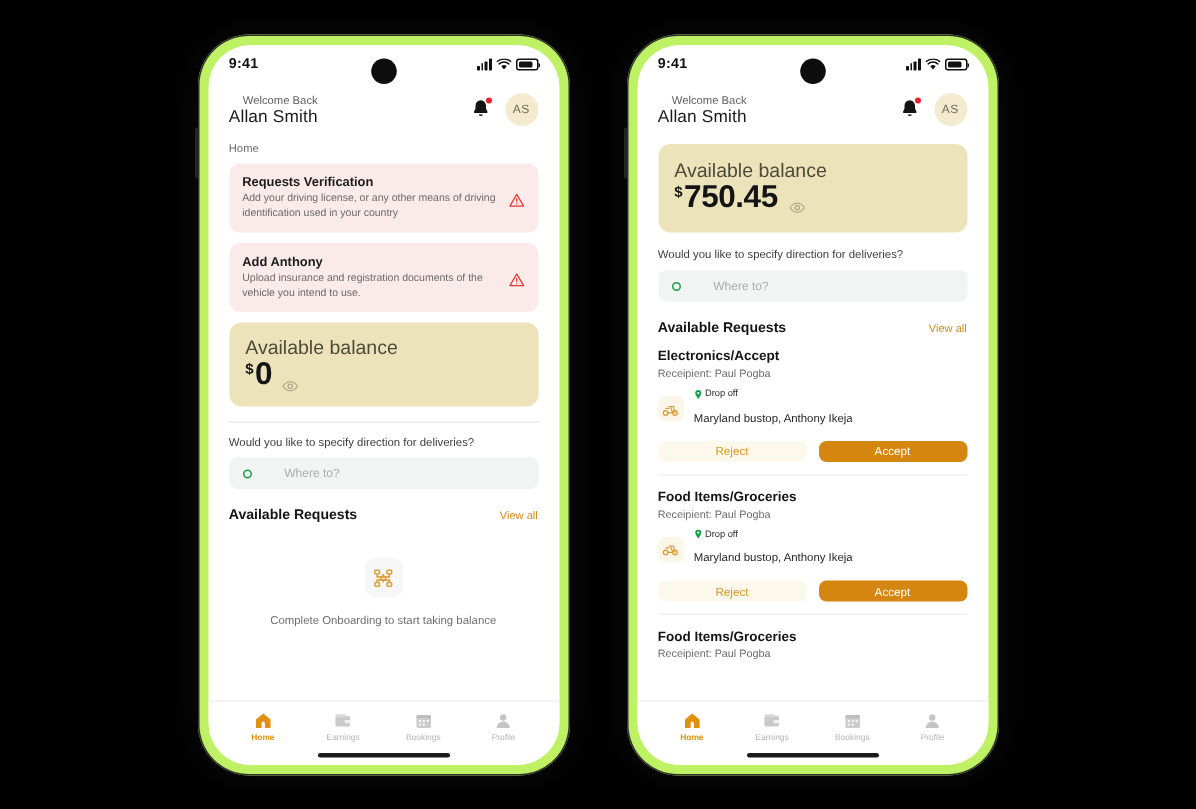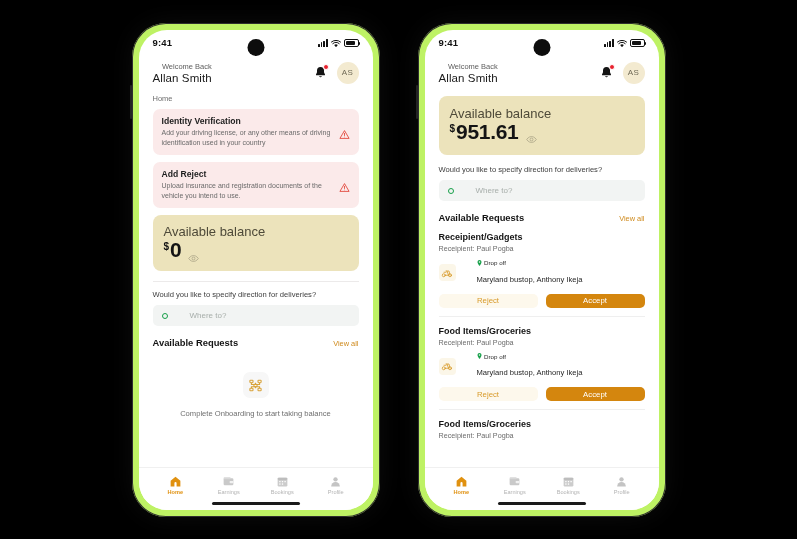--- a/index.html
+++ b/index.html
@@ -176,21 +176,21 @@
     display:flex; align-items:center; justify-content:center;
     margin-bottom: 11px;
   }
   .empty-text { font-size: 7.6px; color: #6f6f6f; }
 
   
   .req-card { padding: 1px 0 8px; border-bottom: 1px solid #efefef; margin-bottom: 8px; }
   .req-card:last-child { border-bottom: none; }
   .rc-title { font-size: 9px; color: #151515; font-weight: bold; margin-bottom: 2px; }
   .rc-recipient { font-size: 7.2px; color: #6b6b6b; margin-bottom: 6px; }
-  .rc-drop { display:flex; align-items:center; gap:21px; margin-bottom: 8px; }
+  .rc-drop { display:flex; align-items:center; gap:7px; margin-bottom: 8px; }
   .rc-ico {
     width: 17px; height: 17px; border-radius: 4px; background: #fbf6e8;
     display:flex; align-items:center; justify-content:center; flex:0 0 auto;
   }
   .rc-drop-label { font-size: 6.2px; color: #2b2b2b; display:flex; align-items:center; gap:2.5px; margin-bottom: 1.5px; }
   .pin { width:5px; height:6px; flex:0 0 auto; }
   .rc-addr { font-size: 7.6px; color: #1f1f1f; }
   .rc-actions { display:flex; gap: 8px; }
   .btn {
     flex: 1 1 0; height: 14px; border-radius: 5px;
@@ -265,35 +265,35 @@
           </div>
           <div class="avatar">AS</div>
         </div>
       </div>
 
       <div class="body">
         <div class="section-label">Home</div>
 
         <div class="todo-card">
           <div>
-            <div class="todo-title">Identity Verification</div>
+            <div class="todo-title">Requests Verification</div>
             <div class="todo-desc">Add your driving license, or any other means of  driving identification used in your country</div>
           </div>
           <span class="warn-icon">
             <svg viewBox="0 0 24 24" width="11" height="11">
                 <path d="M12 3.5 22 20.5H2z" fill="none" stroke="#e03b2f" stroke-width="1.8" stroke-linejoin="round"></path>
                 <path d="M12 9.5v4.6" stroke="#e03b2f" stroke-width="1.8" stroke-linecap="round"></path>
                 <circle cx="12" cy="17.2" r="1" fill="#e03b2f"></circle>
               </svg>
           </span>
         </div>
 
         <div class="todo-card">
           <div>
-            <div class="todo-title">Add Reject</div>
+            <div class="todo-title">Add Anthony</div>
             <div class="todo-desc">Upload insurance and registration documents of the vehicle you intend to use.</div>
           </div>
           <span class="warn-icon">
             <svg viewBox="0 0 24 24" width="11" height="11">
                 <path d="M12 3.5 22 20.5H2z" fill="none" stroke="#e03b2f" stroke-width="1.8" stroke-linejoin="round"></path>
                 <path d="M12 9.5v4.6" stroke="#e03b2f" stroke-width="1.8" stroke-linecap="round"></path>
                 <circle cx="12" cy="17.2" r="1" fill="#e03b2f"></circle>
               </svg>
           </span>
         </div>
@@ -435,21 +435,21 @@
           <div class="avatar">AS</div>
         </div>
       </div>
 
       <div class="body">
         <div class="balance-card big">
           <div class="balance-label">Available balance</div>
           <div class="balance-row">
             <div class="balance-amt">
               <span class="cur">$</span>
-              <span class="amt">951.61</span>
+              <span class="amt">750.45</span>
             </div>
             <span class="eye">
               <svg viewBox="0 0 24 18" width="11" height="9">
                   <path d="M1.5 9S5.5 2.5 12 2.5 22.5 9 22.5 9 18.5 15.5 12 15.5 1.5 9 1.5 9z" fill="none" stroke="#6e6a57" stroke-width="1.6"></path>
                   <circle cx="12" cy="9" r="3.2" fill="none" stroke="#6e6a57" stroke-width="1.6"></circle>
                 </svg>
             </span>
           </div>
         </div>
 
@@ -458,21 +458,21 @@
           <span class="loc-dot"></span>
           <span class="search-ph">Where to?</span>
         </div>
 
         <div class="req-head">
           <span class="req-title">Available Requests</span>
           <span class="view-all">View all</span>
         </div>
 
         <div class="req-card">
-          <div class="rc-title">Receipient/Gadgets</div>
+          <div class="rc-title">Electronics/Accept</div>
           <div class="rc-recipient">Receipient: Paul Pogba</div>
           <div class="rc-drop">
             <span class="rc-ico">
               <svg viewBox="0 0 24 24" width="12" height="12" fill="none" stroke="#d89a2a" stroke-width="1.6" stroke-linecap="round">
                   <circle cx="5.5" cy="16.5" r="3"></circle>
                   <circle cx="18" cy="16.5" r="3"></circle>
                   <path d="M8.5 16.5h6.5M15 16.5 12 8h-2M12 8h4l2 8.5"></path>
                   <path d="M6 10.5h4"></path>
                 </svg>
             </span>

